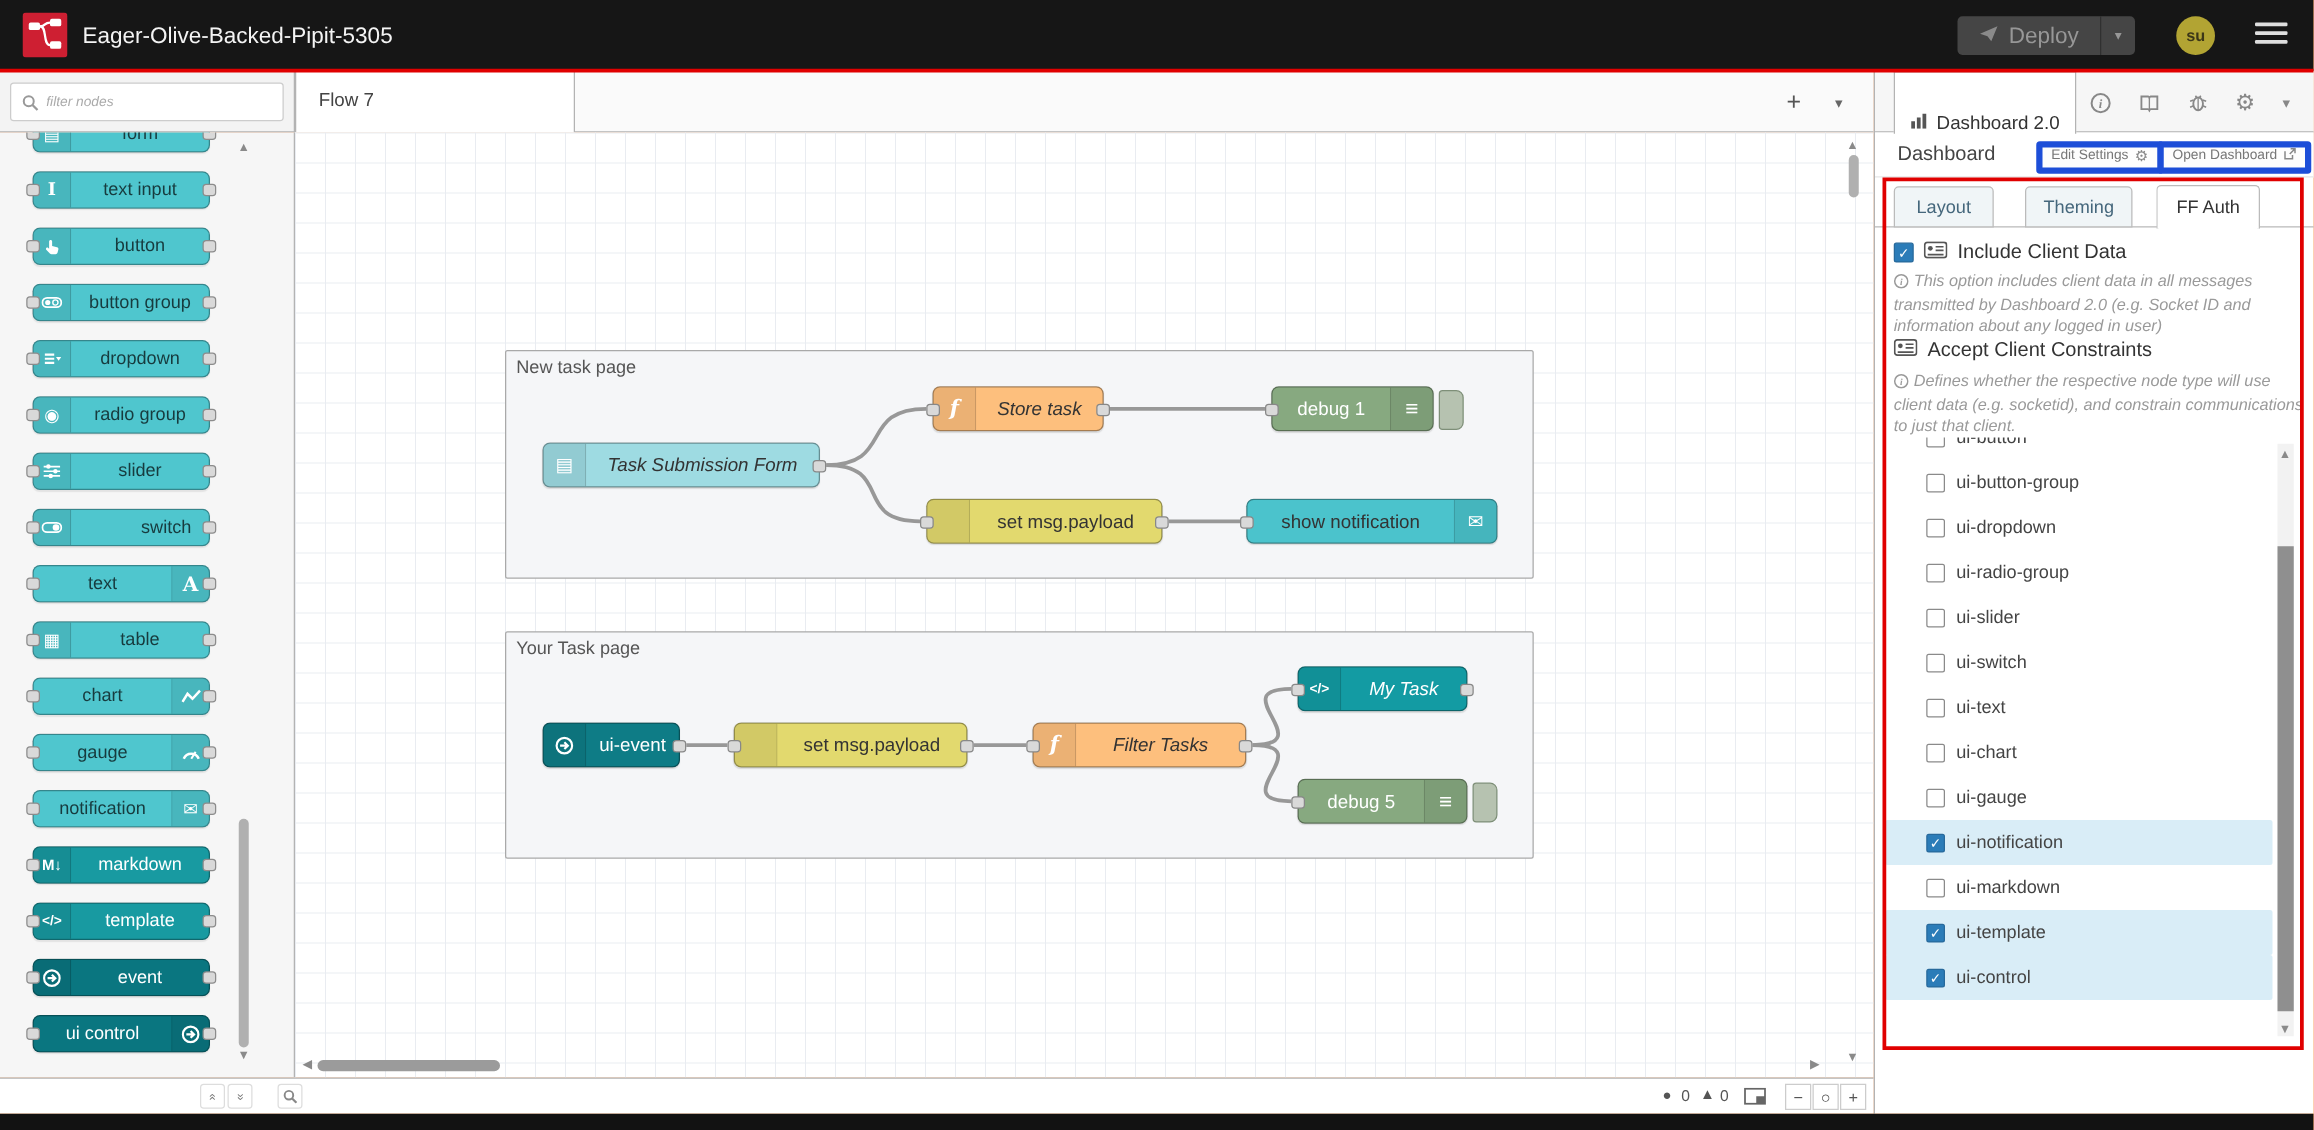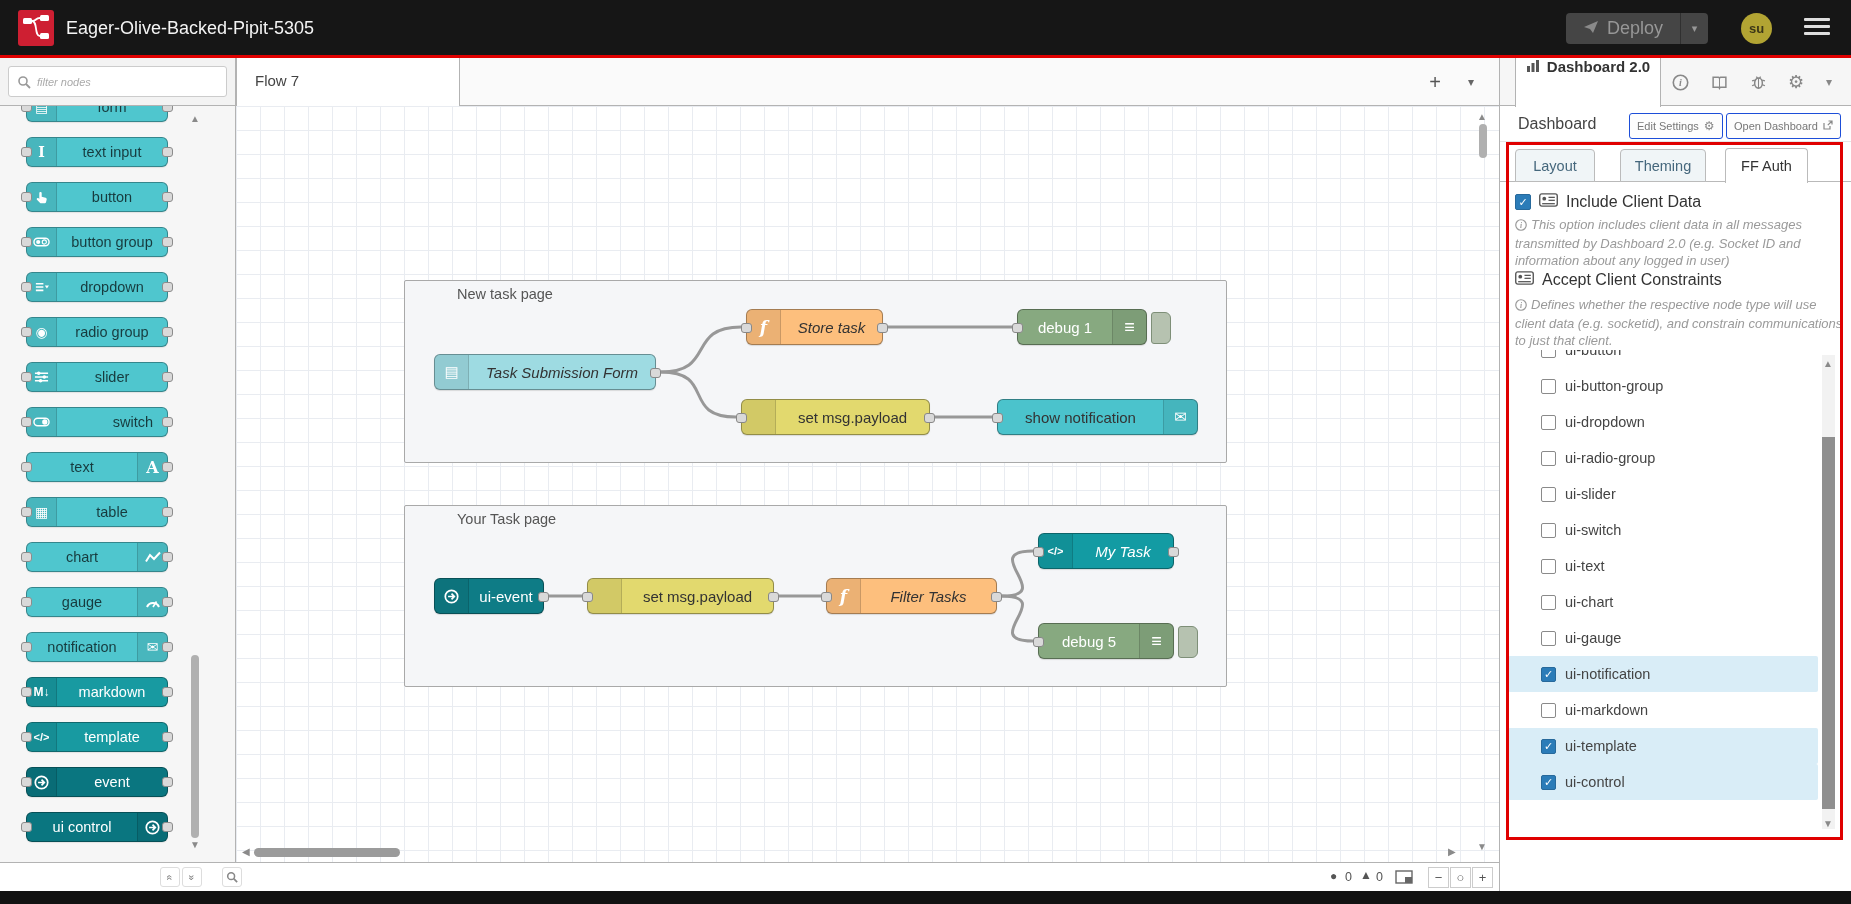--- a/index.html
+++ b/index.html
@@ -53,21 +53,21 @@
   #pal-thumb { position:absolute; left:191px; top:549px; width:8px; height:183px; background:#b0b0b0; border-radius:4px; cursor:pointer; }
 
   
   #canvas { position:absolute; left:236px; top:106px; width:1263px; height:756px; background:#fff;
     background-image: linear-gradient(to right, #e9ecf1 1px, transparent 1px), linear-gradient(to bottom, #e9ecf1 1px, transparent 1px);
     background-size: 24px 24px; overflow:hidden; }
   #wire-layer { position:absolute; left:0; top:0; z-index:2; }
   #wire-layer path { stroke:#989898; stroke-width:3; fill:none; }
   #node-layer { position:absolute; inset:0; z-index:1; }
   .flow-group { position:absolute; background:#f5f6f8; border:1px solid #a9a9a9; border-radius:2px; z-index:1; }
-  .fg-title { position:absolute; left:8px; top:5px; font-size:14.5px; color:#555; white-space:nowrap;margin-left:44px; }
+  .fg-title { position:absolute; left:8px; top:5px; font-size:14.5px; color:#555; white-space:nowrap; }
   .flow-node { position:absolute; height:36px; border:1px solid rgba(0,0,0,.35); border-radius:6px; display:flex; z-index:3; box-shadow:0 1px 1px rgba(0,0,0,.12); cursor:move; }
   .fn-icon { width:34px; flex:none; display:flex; align-items:center; justify-content:center; background:rgba(0,0,0,.07); border-right:1px solid rgba(0,0,0,.14); color:#fff; font-size:15px; border-radius:5px 0 0 5px; overflow:hidden; }
   .flow-node.icon-right .fn-icon { order:2; border-right:none; border-left:1px solid rgba(0,0,0,.14); border-radius:0 5px 5px 0; }
   .flow-node.icon-right .fn-label { order:1; }
   .fn-label { flex:1; display:flex; align-items:center; justify-content:center; font-size:15px; padding:0 6px; white-space:nowrap; }
   .fn-label.it { font-style:italic; }
   .fglyph { font-family:"DejaVu Serif", serif; font-style:italic; font-weight:bold; font-size:17px; }
   .fport { position:absolute; top:13px; width:11px; height:10px; background:#d9d9d9; border:1px solid #888; border-radius:3px; z-index:4; }
   .fp-in { left:-6px; } .fp-out { right:-6px; }
   .dbg-toggle { position:absolute; left:calc(100% + 5px); top:2px; width:20px; height:32px; background:#b6c2b0; border:1px solid #7e8f78; border-radius:3px 6px 6px 3px; cursor:pointer; }
@@ -79,25 +79,25 @@
   .f-btn { position:absolute; top:4px; width:20px; height:20px; border:1px solid #ddd; border-radius:3px; background:#fff; display:flex; align-items:center; justify-content:center; color:#777; font-size:10px; cursor:pointer; }
   .f-ic { position:absolute; top:6px; color:#555; font-size:12px; cursor:pointer; }
   .f-count { position:absolute; top:7px; color:#555; font-size:12.5px; }
   .zoom-btn { position:absolute; top:4px; width:21px; height:21px; border:1px solid #ccc; background:#fff; display:flex; align-items:center; justify-content:center; color:#555; font-size:13px; cursor:pointer; }
 
   #bottombar { position:absolute; left:0; top:891px; width:1851px; height:13px; background:#121212; }
 
   
   #sidebar { position:absolute; left:1499px; top:57px; width:352px; height:834px; background:#fff; border-left:1px solid #b3b3b3; }
   #sb-tabstrip { position:absolute; left:0; top:0; width:352px; height:49px; background:#f6f6f6; border-bottom:1px solid #b3b3b3; }
-  #sb-paneltab { position:absolute; left:15px; top:0; width:146px; height:50px; background:#fff; border:1px solid #b3b3b3; border-bottom:none; display:flex; align-items:flex-start; justify-content:center; gap:7px; font-size:15px; color:#333; z-index:2; cursor:pointer;font-weight:bold; }
+  #sb-paneltab { position:absolute; left:15px; top:0; width:146px; height:50px; background:#fff; border:1px solid #b3b3b3; border-bottom:none; display:flex; align-items:flex-end; justify-content:center; gap:7px; font-size:15px; color:#333; z-index:2; cursor:pointer; }
   .sb-ic { position:absolute; top:13px; width:24px; height:24px; display:flex; align-items:center; justify-content:center; color:#888; font-size:17px; cursor:pointer; }
   #sb-dashheader { position:absolute; left:0; top:49px; width:352px; height:36px; border-bottom:1px solid #e6e6e6; background:#fff; }
   #sb-dash-title { position:absolute; left:18px; top:0; line-height:35px; font-size:16px; color:#444; }
-  .sb-btn { position:absolute; top:7px; height:26px; border:1px solid #1d4ed8; border-radius:3px; background:#fdfdfd; font-size:11px; color:#777; display:flex; align-items:center; gap:5px; padding:0 7px; cursor:pointer; white-space:nowrap; }
+  .sb-btn { position:absolute; top:7px; height:26px; border:5px solid #1d4ed8; border-radius:3px; background:#fdfdfd; font-size:11px; color:#777; display:flex; gap:5px; padding:0 7px; cursor:pointer; white-space:nowrap; }
   #ff-tabrow { position:absolute; left:0; top:91px; width:352px; height:34px; border-bottom:1px solid #b9b9b9; }
   .ff-tab { position:absolute; top:1px; height:33px; border:1px solid #bbb; border-radius:4px 4px 0 0; display:flex; align-items:center; justify-content:center; font-size:14.5px; background:#f0f5f7; color:#45677c; cursor:pointer; }
   .ff-tab.active { top:0; height:35px; background:#fff; color:#333; border-bottom:none; z-index:2; }
   #sb-include-row { position:absolute; left:15px; top:134px; height:22px; display:flex; align-items:center; gap:8px; }
   .cb { width:15px; height:15px; border:1px solid #8a8a8a; border-radius:2px; background:#fff; display:flex; align-items:center; justify-content:center; font-size:11px; color:#fff; flex:none; cursor:pointer; }
   .cb.on { background:#2b7cb8; border-color:#27699b; }
   .cb.big { width:16px; height:16px; }
   .sb-h-label { font-size:16px; color:#333; white-space:nowrap; }
   .sb-desc { position:absolute; left:15px; width:332px; font-size:13px; font-style:italic; color:#9a9a9a; line-height:1.3; }
   .info-ic { display:inline-block; vertical-align:-2px; margin-right:4px; }

